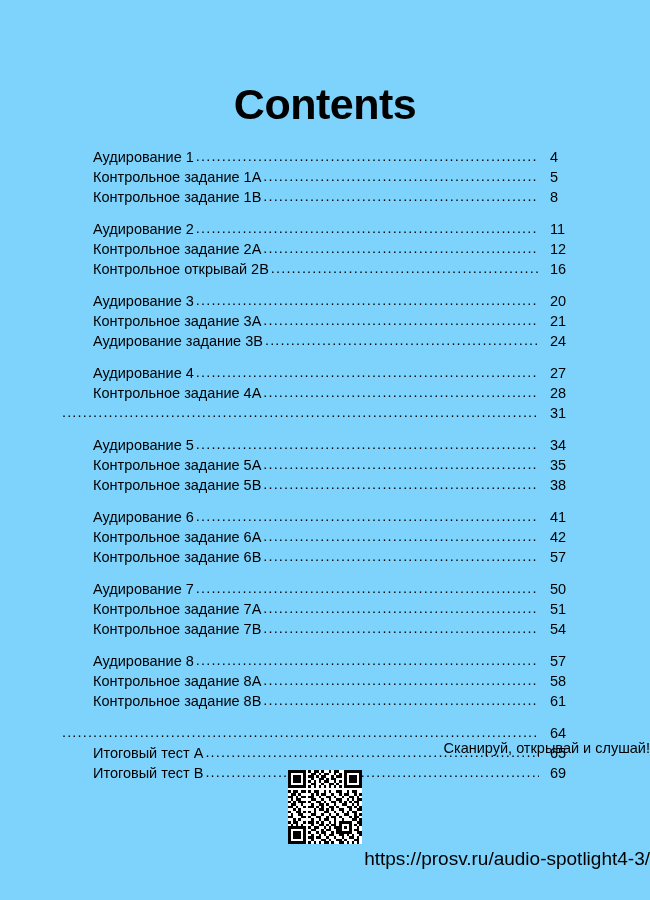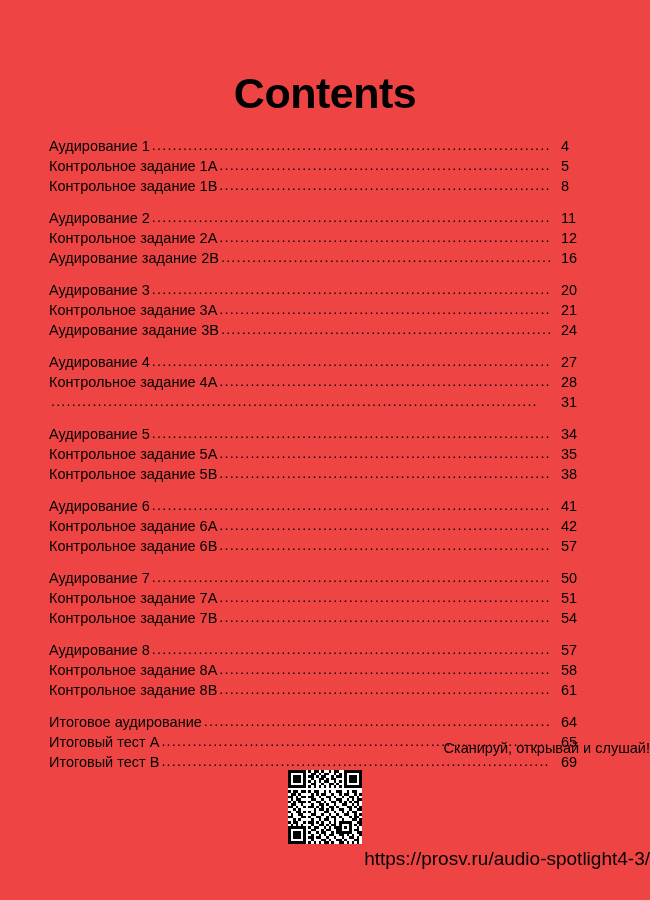--- a/index.html
+++ b/index.html
@@ -13,23 +13,23 @@
   body {
     font-family: "Liberation Sans", sans-serif;
     color: #000000;
     position: relative;
     overflow: hidden;
   }
 
   .page {
     width: 650px;
     height: 900px;
-    background: #ef4444;
+    background: #7dd3fc;
     position: relative;
-    padding: 4px;
+    padding: 15px;
   }
 
   
   .toc-title {
     text-align: center;
     font-size: 43px;
     font-weight: 700;
     letter-spacing: -0.5px;
     line-height: 1;
     padding-top: 68px;
@@ -53,20 +53,21 @@
     align-items: baseline;
     height: 20px;
     font-size: 14.5px;
     line-height: 20px;
     white-space: nowrap;
   }
 
   .toc-label {
     flex: 0 0 auto;
     color: #000;
+    margin-left: 33px;
   }
 
   .toc-dots {
     flex: 1 1 auto;
     overflow: hidden;
     white-space: nowrap;
     margin: 0 2px;
     color: #000;
     font-size: 14.5px;
     letter-spacing: 1.15px;
@@ -146,21 +147,21 @@
           <span class="toc-label">Аудирование 2</span>
           <span class="toc-dots">..............................................................................................</span>
           <span class="toc-page">11</span>
         </div>
         <div class="toc-row">
           <span class="toc-label">Контрольное задание 2А</span>
           <span class="toc-dots">..............................................................................................</span>
           <span class="toc-page">12</span>
         </div>
         <div class="toc-row">
-          <span class="toc-label">Аудирование задание 2В</span>
+          <span class="toc-label">Контрольное открывай 2В</span>
           <span class="toc-dots">..............................................................................................</span>
           <span class="toc-page">16</span>
         </div>
       </div>
       <div class="toc-group">
         <div class="toc-row">
           <span class="toc-label">Аудирование 3</span>
           <span class="toc-dots">..............................................................................................</span>
           <span class="toc-page">20</span>
         </div>
@@ -254,21 +255,20 @@
           <span class="toc-page">58</span>
         </div>
         <div class="toc-row">
           <span class="toc-label">Контрольное задание 8В</span>
           <span class="toc-dots">..............................................................................................</span>
           <span class="toc-page">61</span>
         </div>
       </div>
       <div class="toc-group">
         <div class="toc-row">
-          <span class="toc-label">Итоговое аудирование</span>
           <span class="toc-dots">..............................................................................................</span>
           <span class="toc-page">64</span>
         </div>
         <div class="toc-row">
           <span class="toc-label">Итоговый тест А</span>
           <span class="toc-dots">..............................................................................................</span>
           <span class="toc-page">65</span>
         </div>
         <div class="toc-row">
           <span class="toc-label">Итоговый тест В</span>

